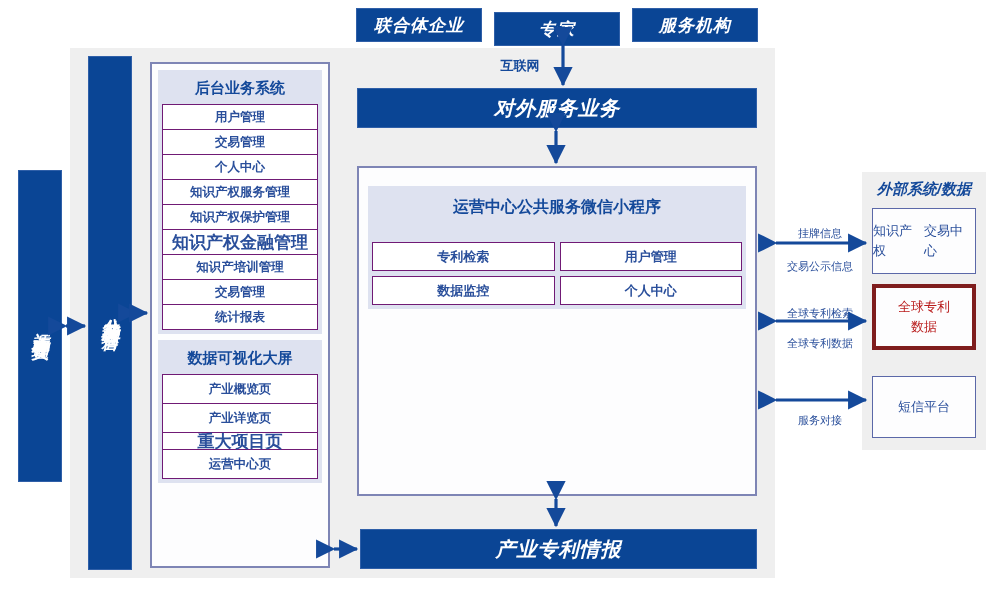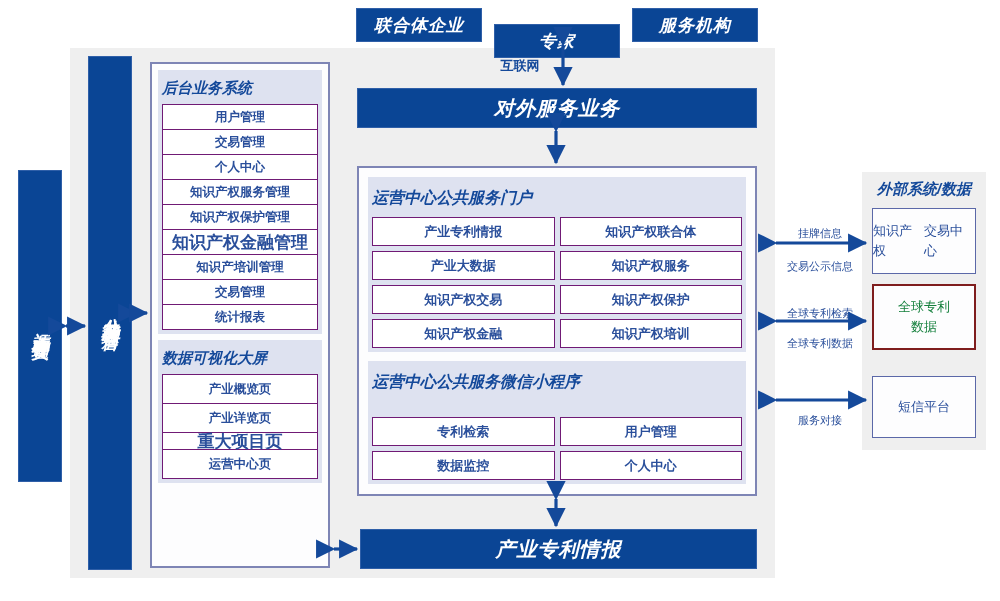--- a/index.html
+++ b/index.html
@@ -13,22 +13,22 @@
            font-weight:bold;font-style:italic;letter-spacing:1px;}
 
   
   .greypanel{background:#efefef;}
 
   
   .framed{background:#fdfdfe;border:2px solid #7e85b5;}
 
   
   .group{background:#dee2f0;padding:4px;box-sizing:border-box;}
-  .group-title{color:#14499a;font-weight:bold;font-style:italic;
-               text-align:left;}
+  .group-title{color:#14499a;font-weight:bold;
+               text-align:center;}
   .cell{background:#ffffff;border:1px solid #701a75;color:#2a4f9b;
         display:flex;align-items:center;justify-content:center;
         box-sizing:border-box;font-weight:bold;}
 
   
   .vtext{writing-mode:vertical-rl;text-orientation:upright;
          letter-spacing:2px;}
 
   
   .conlabel{color:#2a4f9b;font-size:11px;white-space:nowrap;
@@ -41,21 +41,21 @@
 </head>
 <body>
 
 <div class="abs greypanel" style="left:70px;top:48px;width:705px;height:530px;"></div>
 
 <div class="abs greypanel" style="left:862px;top:172px;width:124px;height:278px;"></div>
 
 <div class="abs bluebox" style="left:356px;top:8px;width:126px;height:34px;font-size:17px;">
   <span>联合体企业</span>
 </div>
-<div class="abs bluebox" style="left:494px;top:24px;width:126px;height:34px;font-size:17px;">
+<div class="abs bluebox" style="left:494px;top:12px;width:126px;height:34px;font-size:17px;">
   <span>专家</span>
 </div>
 <div class="abs bluebox" style="left:632px;top:8px;width:126px;height:34px;font-size:17px;">
   <span>服务机构</span>
 </div>
 
 <div class="abs" style="left:489px;top:57px;width:62px;height:18px;color:#14499a;
             font-size:13px;font-weight:bold;text-align:center;line-height:18px;">互联网</div>
 
 <div class="abs bluebox" style="left:357px;top:88px;width:400px;height:40px;font-size:20px;">
@@ -93,33 +93,20 @@
       <div class="cell" style="height:30px;font-size:12.5px;margin-bottom:-1px;">产业概览页</div>
       <div class="cell" style="height:30px;font-size:12.5px;margin-bottom:-1px;">产业详览页</div>
       <div class="cell" style="height:18px;font-size:17px;margin-bottom:-1px;">重大项目页</div>
       <div class="cell" style="height:30px;font-size:12.5px;">运营中心页</div>
     </div>
   </div>
 </div>
 
 <div class="abs framed" style="left:357px;top:166px;width:400px;height:330px;padding:9px;">
 
-  <div class="group" style="width:100%;">
-    <div class="group-title" style="font-size:16px;padding:7px 0 8px;">运营中心公共服务门户</div>
-    <div style="display:grid;grid-template-columns:1fr 1fr;gap:5px;">
-      <div class="cell" style="height:29px;font-size:13px;">产业专利情报</div>
-      <div class="cell" style="height:29px;font-size:13px;">知识产权联合体</div>
-      <div class="cell" style="height:29px;font-size:13px;">产业大数据</div>
-      <div class="cell" style="height:29px;font-size:13px;">知识产权服务</div>
-      <div class="cell" style="height:29px;font-size:13px;">知识产权交易</div>
-      <div class="cell" style="height:29px;font-size:13px;">知识产权保护</div>
-      <div class="cell" style="height:29px;font-size:13px;">知识产权金融</div>
-      <div class="cell" style="height:29px;font-size:13px;">知识产权培训</div>
-    </div>
-  </div>
 
   <div class="group" style="width:100%;margin-top:9px;">
     <div class="group-title" style="font-size:16px;padding:7px 0 24px;">运营中心公共服务微信小程序</div>
     <div style="display:grid;grid-template-columns:1fr 1fr;gap:5px;">
       <div class="cell" style="height:29px;font-size:13px;">专利检索</div>
       <div class="cell" style="height:29px;font-size:13px;">用户管理</div>
       <div class="cell" style="height:29px;font-size:13px;">数据监控</div>
       <div class="cell" style="height:29px;font-size:13px;">个人中心</div>
     </div>
   </div>
@@ -133,22 +120,22 @@
             font-size:15px;font-weight:bold;font-style:italic;text-align:center;line-height:22px;">外部系统/数据</div>
 
 <div class="abs" style="left:872px;top:208px;width:104px;height:66px;background:#fdfdfe;
             border:1px solid #5b68a8;display:flex;flex-direction:row;
             align-items:center;justify-content:center;color:#2a4f9b;font-size:13px;line-height:20px;">
   <span>知识产权</span>
   <span>交易中心</span>
 </div>
 
 <div class="abs" style="left:872px;top:284px;width:104px;height:66px;background:#fdfdfe;
-            border:2px solid #7f1d1d;display:flex;flex-direction:column;
-            align-items:center;justify-content:center;color:#15803d;font-size:13px;line-height:20px;">
+            border:4px solid #7f1d1d;display:flex;flex-direction:column;
+            align-items:center;justify-content:center;color:#b91c1c;font-size:13px;line-height:20px;">
   <span>全球专利</span>
   <span>数据</span>
 </div>
 
 <div class="abs" style="left:872px;top:376px;width:104px;height:62px;background:#fdfdfe;
             border:1px solid #5b68a8;display:flex;align-items:center;
             justify-content:center;color:#2a4f9b;font-size:13px;">
   <span>短信平台</span>
 </div>
 

